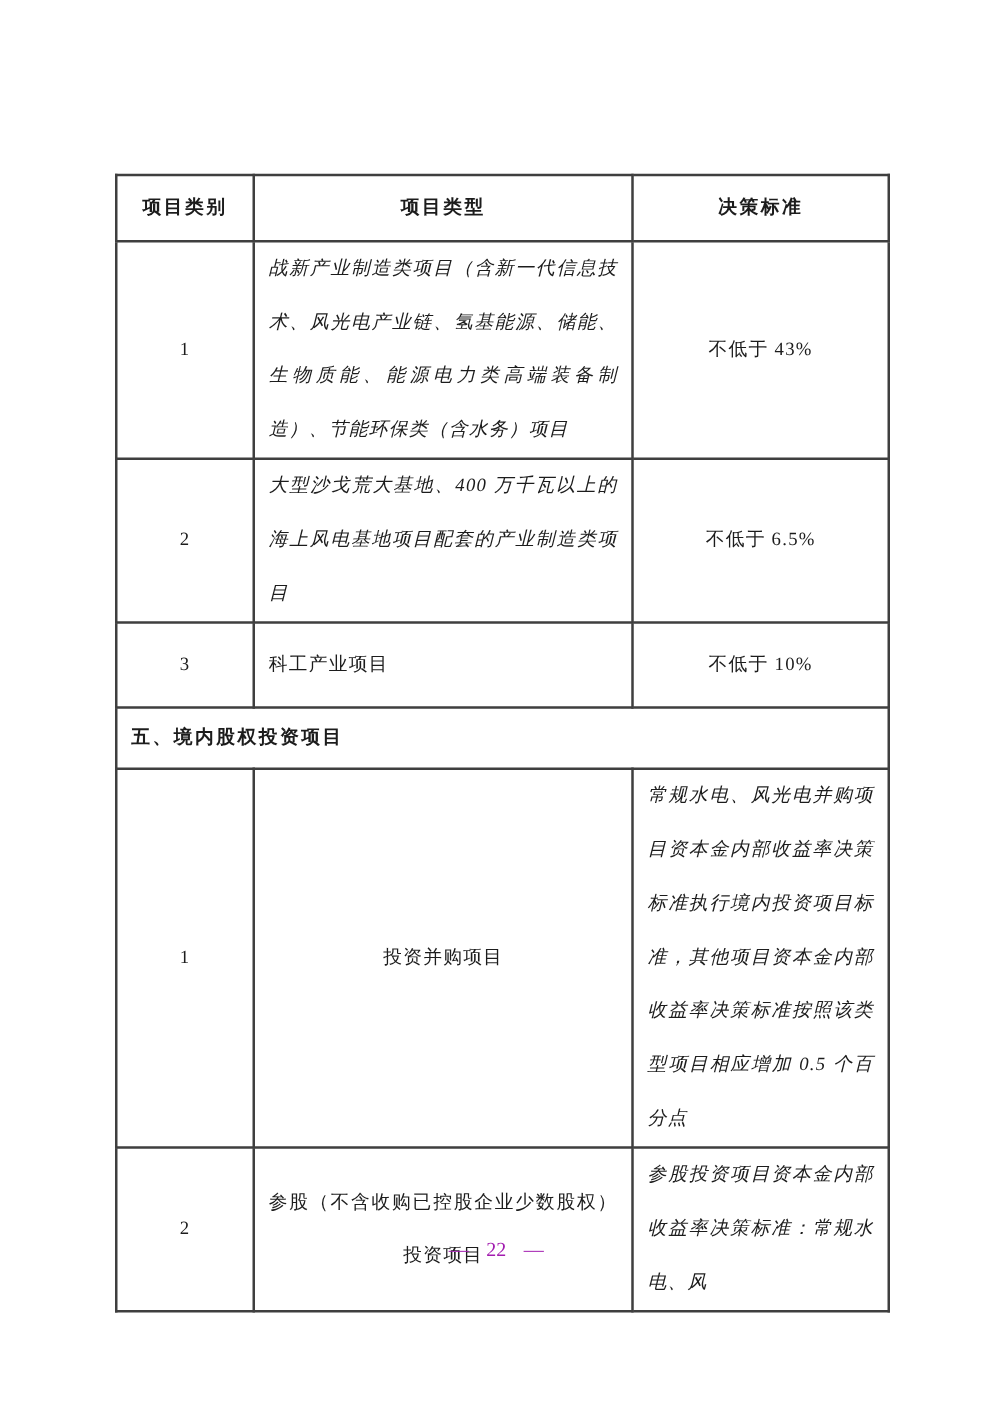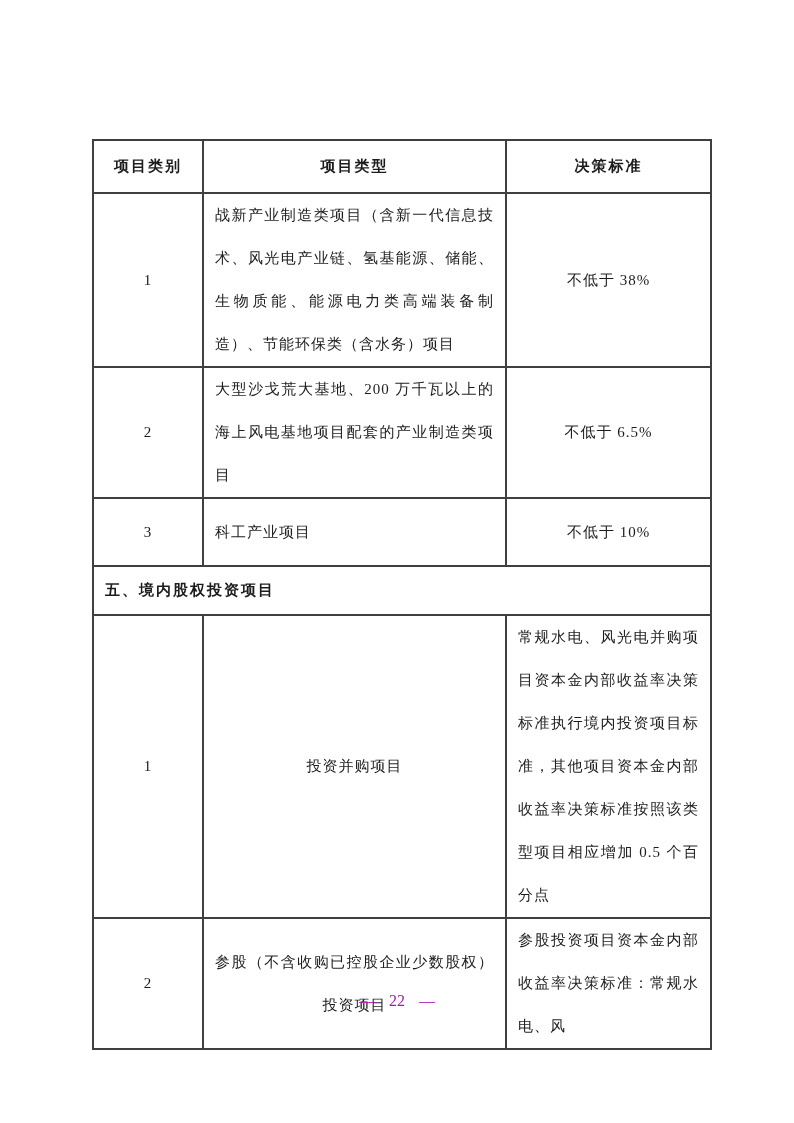--- a/index.html
+++ b/index.html
@@ -59,21 +59,21 @@
   tr.h-r5      { height: 85px; }
 
   td.section-title {
     font-weight: bold;
     text-align: left;
     letter-spacing: 2px;
   }
 
   td.center        { text-align: center; }
   td.left          { text-align: left; }
-  td.justify       { text-align: justify; text-align-last: left; }
+  td.justify       { text-align: justify; text-align-last: left; font-style: italic; }
   td.justify-cl    { text-align: justify; text-align-last: center; }
 
   .page-footer {
     position: absolute;
     top: 992px;
     left: 0;
     width: 100%;
     text-align: center;
     color: #a21caf;
     font-size: 16px;
@@ -100,26 +100,26 @@
         <th>项目类别</th>
         <th>项目类型</th>
         <th>决策标准</th>
       </tr>
     </thead>
     <tbody>
 
       <tr class="h-r1">
         <td class="center">1</td>
         <td class="justify">战新产业制造类项目（含新一代信息技术、风光电产业链、氢基能源、储能、生物质能、能源电力类高端装备制造）、节能环保类（含水务）项目</td>
-        <td class="center">不低于 38%</td>
+        <td class="center">不低于 43%</td>
       </tr>
 
       <tr class="h-r2">
         <td class="center">2</td>
-        <td class="justify">大型沙戈荒大基地、200 万千瓦以上的海上风电基地项目配套的产业制造类项目</td>
+        <td class="justify">大型沙戈荒大基地、400 万千瓦以上的海上风电基地项目配套的产业制造类项目</td>
         <td class="center">不低于 6.5%</td>
       </tr>
 
       <tr class="h-r3">
         <td class="center">3</td>
         <td class="left">科工产业项目</td>
         <td class="center">不低于 10%</td>
       </tr>
 
       <tr class="h-sec2">

